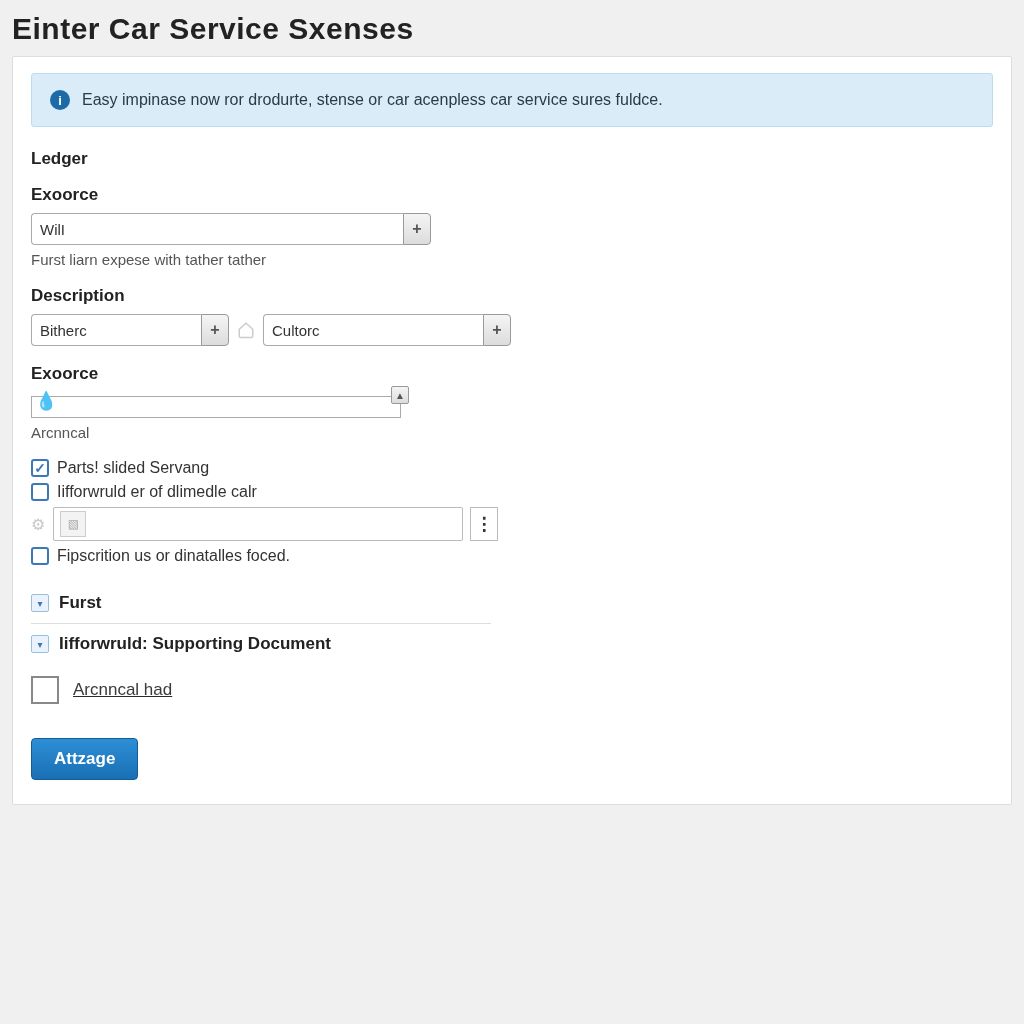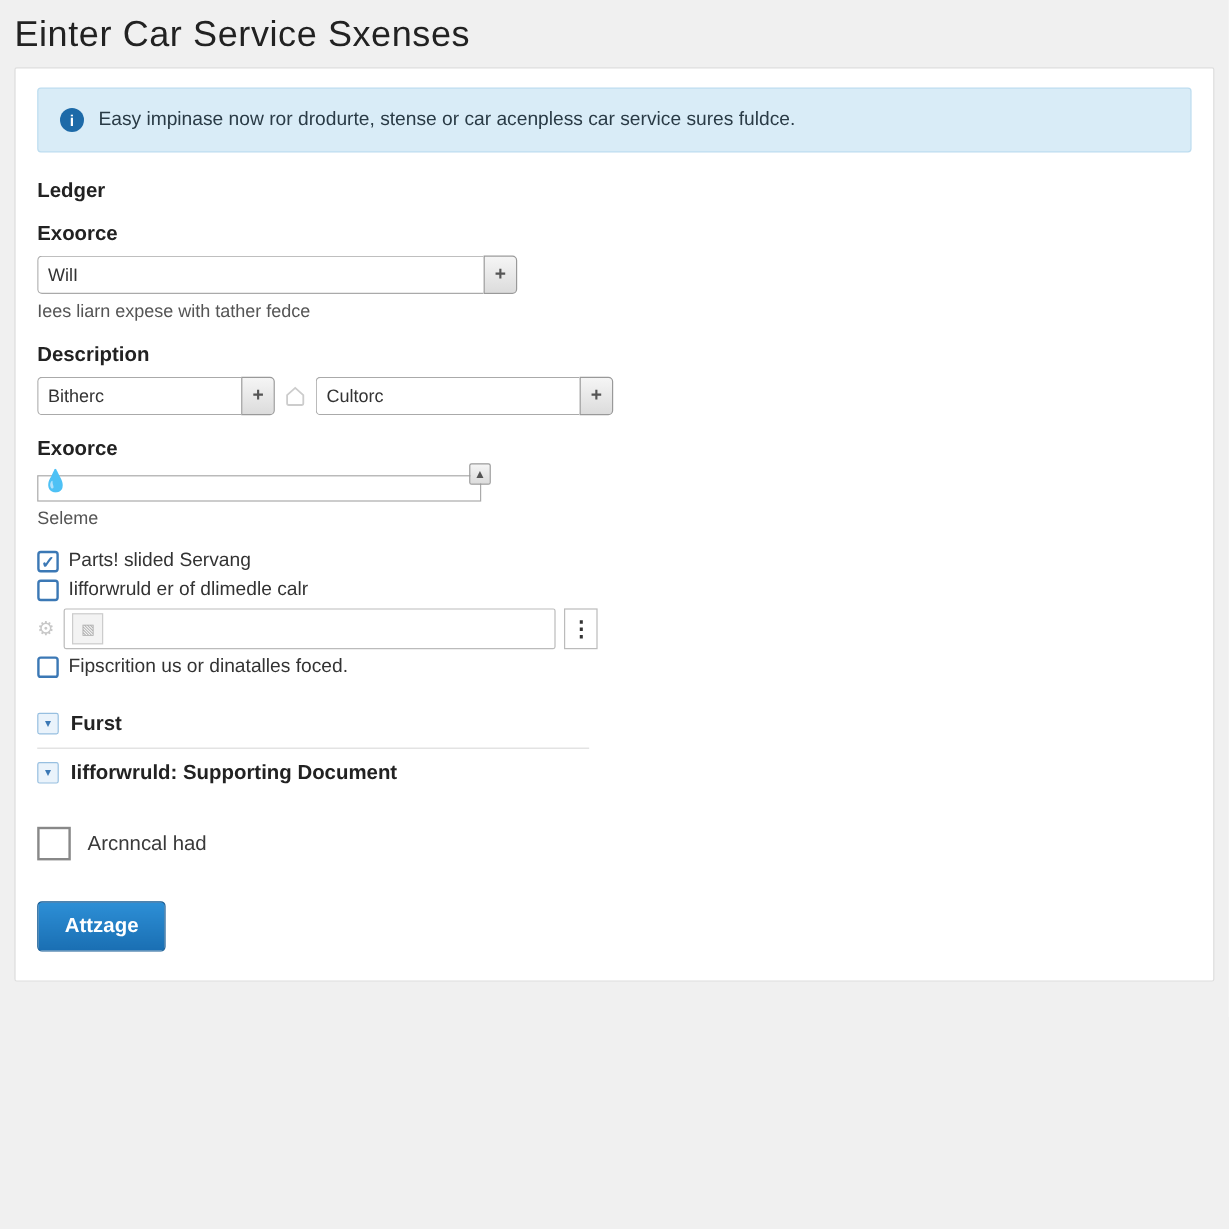--- a/index.html
+++ b/index.html
@@ -6,21 +6,21 @@
 body {
   font-family: Arial, Helvetica, sans-serif;
   background: #f0f0f0;
   width: 1024px;
   height: 1024px;
   padding: 12px 12px 0 12px;
   color: #2a2a2a;
 }
 .page-title {
   font-size: 30px;
-  font-weight: 400;
+  font-weight: 700;
   color: #222;
   margin-bottom: 10px;
   letter-spacing: 0.5px;
 }
 .panel {
   background: #fff;
   border: 1px solid #ddd;
   border-radius: 2px;
   padding: 16px 18px 24px 18px;
 }
@@ -168,21 +168,21 @@
 .collapse-toggle {
   width: 18px; height: 18px;
   border: 1px solid #97bfe0;
   background: #eaf3fb;
   border-radius: 2px;
   display: inline-flex; align-items: center; justify-content: center;
   font-size: 10px; color: #3b78b5;
   cursor: pointer;
 }
 .collapsible .label { font-weight: 700; font-size: 17px; color: #222; }
-.attach-opts { margin-top: 25px; }
+.attach-opts { margin-top: 12px; text-decoration: underline; }
 .attach-row { display: flex; align-items: center; gap: 14px; margin: 10px 0; }
 .attach-box {
   width: 28px; height: 28px;
   border: 2px solid #888;
   background: #fff;
   cursor: pointer;
 }
 .attach-label { font-size: 17px; color: #3a3a3a; }
 .submit-btn {
   margin-top: 24px;
@@ -209,21 +209,21 @@
   </div>
 
   <div class="section-label">Ledger</div>
 
   <div class="field-group" style="margin-top:16px;">
     <span class="field-label">Exoorce</span>
     <div class="combo" style="width:408px;">
       <input class="text-input" style="width: 372px;" value="WilI">
       <button class="plus-btn">+</button>
     </div>
-    <div class="help-text">Iees liarn expese with tather fedce</div>
+    <div class="help-text">Furst liarn expese with tather tather</div>
   </div>
 
   <div class="field-group">
     <span class="field-label">Description</span>
     <div class="input-row">
       <div class="combo">
         <input class="text-input" style="width: 170px;" value="Bitherc">
         <button class="plus-btn">+</button>
       </div>
       <span class="tag-icon">
@@ -238,21 +238,21 @@
     </div>
   </div>
 
   <div class="field-group">
     <span class="field-label">Exoorce</span>
     <div class="exoorce-row">
       <span class="drip-icon">💧</span>
       <button class="caret-up">▲</button>
       <input class="exoorce-input" value="" style="">
     </div>
-    <div class="help-text">Seleme</div>
+    <div class="help-text">Arcnncal</div>
   </div>
 
   <div class="field-group">
     <div class="chk-row">
       <span class="chk checked"></span>
       <span class="chk-label">Parts! slided Servang</span>
     </div>
     <div class="chk-row">
       <span class="chk"></span>
       <span class="chk-label">Iifforwruld er of dlimedle calr</span>

